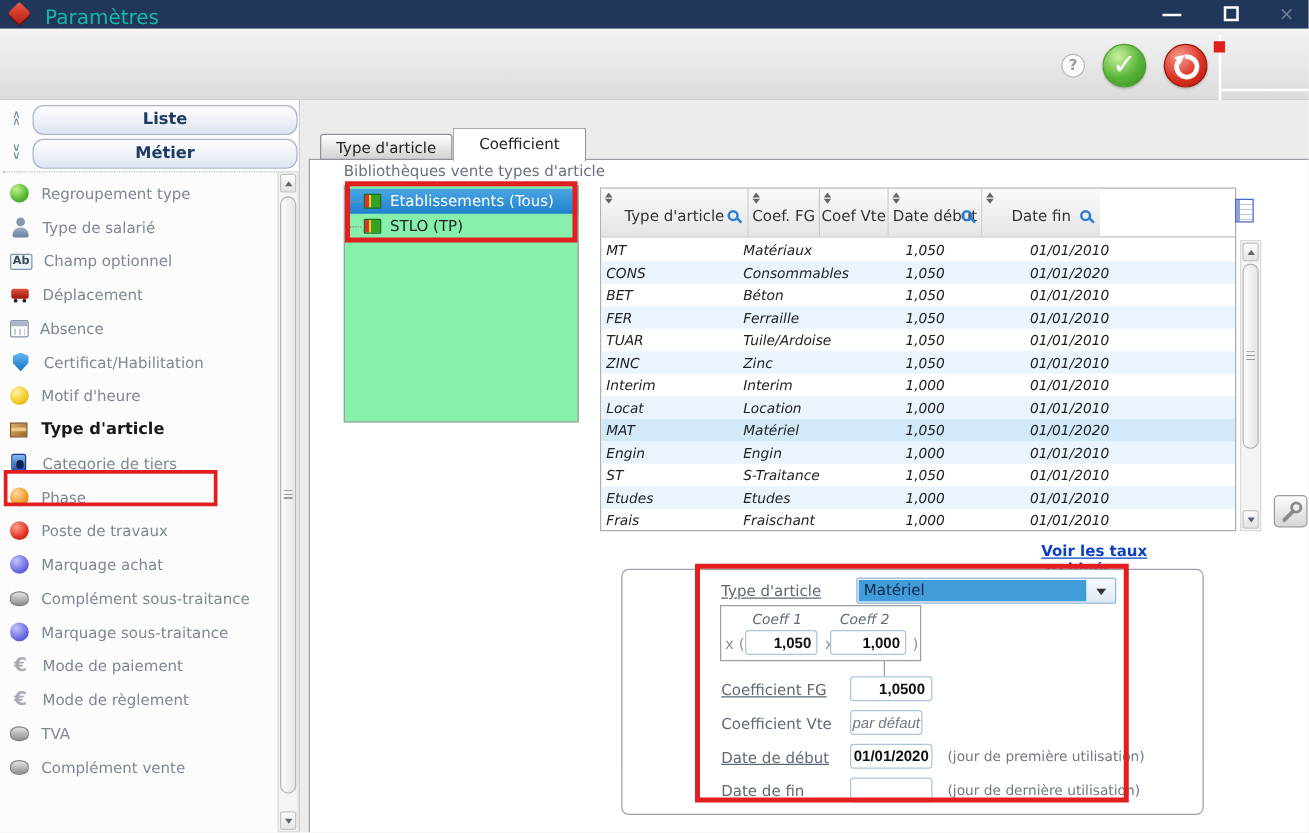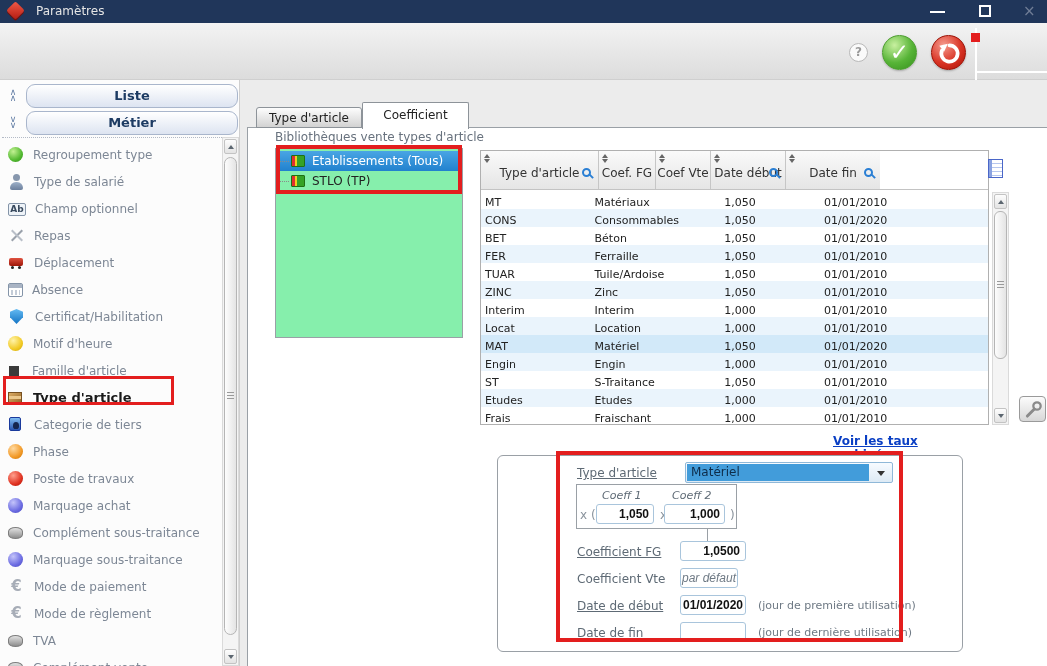--- a/index.html
+++ b/index.html
@@ -3,21 +3,21 @@
 <meta charset="utf-8">
 <style>
   * { box-sizing: border-box; margin: 0; padding: 0; }
   html,body { width:1047px; height:666px; overflow:hidden; }
   body { position:relative; font-family:"DejaVu Sans","Liberation Sans",sans-serif; background:#ececec; font-size:12px; color:#333; }
   .abs { position:absolute; }
 
   
   .titlebar { left:0; top:0; width:1047px; height:23px; background:#20365a; color:#fff; }
   .app-icon { left:9px; top:4px; width:13px; height:13px; background:linear-gradient(135deg,#ef5a48,#b51b10); transform:rotate(45deg); border-radius:2px; box-shadow:1px 1px 0 #7a0e06; }
-  .title-text { left:36px; top:4px; font-size:12px; color:#e5e5e5; }
+  .title-text { left:36px; top:4px; font-size:16px; color:#14b8a6; }
   .win-min { left:930px; top:11px; width:15px; height:2px; background:#fff; }
   .win-max { left:979px; top:5px; width:12px; height:12px; border:2px solid #fff; }
   .win-close { left:1023px; top:2px; font-size:15px; color:#6f7d96; }
 
   
   .toolbar { left:0; top:23px; width:1047px; height:57px; background:linear-gradient(#f3f3f3,#dcdcdc); border-bottom:1px solid #cfcfcf; }
   .help-btn { left:849px; top:43px; width:19px; height:19px; border-radius:50%; border:1px solid #b9b9b9; background:#fafafa; color:#9a9a9a; font-size:12px; font-weight:bold; text-align:center; line-height:17px; }
   .ok-btn { left:882px; top:35px; width:35px; height:35px; border-radius:50%; background:radial-gradient(circle at 35% 28%,#c8f0a0,#57b437 55%,#35901c); border:1px solid #4d9e30; color:#fff; font-size:23px; font-weight:bold; text-align:center; line-height:33px; box-shadow:0 1px 2px rgba(0,0,0,.25); }
   .undo-btn { left:931px; top:35px; width:35px; height:35px; border-radius:50%; background:radial-gradient(circle at 35% 28%,#f59a8d,#d93425 55%,#ad1205); border:1px solid #9c1206; box-shadow:0 1px 2px rgba(0,0,0,.25); }
   .undo-btn svg { position:absolute; left:5px; top:5px; }
@@ -90,21 +90,21 @@
   .hcell { position:relative; background:linear-gradient(#fafafa,#e5e5e5); border-right:1px solid #c6c6c6; }
   .hcell:last-child { border-right:none; }
   .hlabel { position:absolute; bottom:9px; left:0; width:100%; text-align:center; font-size:12px; color:#333; }
   .sort { position:absolute; left:3px; top:3px; width:7px; height:9px; }
   .sort::before { content:""; position:absolute; left:0; top:0; border-left:3px solid transparent; border-right:3px solid transparent; border-bottom:4px solid #666; }
   .sort::after  { content:""; position:absolute; left:0; top:5px; border-left:3px solid transparent; border-right:3px solid transparent; border-top:4px solid #666; }
   .mag { position:absolute; right:7px; bottom:12px; width:9px; height:9px; border:2px solid #2a7fd4; border-radius:50%; }
   .mag::after { content:""; position:absolute; width:2px; height:6px; background:#2a7fd4; transform:rotate(-45deg); right:-3px; bottom:-4px; }
   .c0{width:110px} .c1{width:118px} .c2{width:57px} .c3{width:55px} .c4{width:75px} .c5{width:94px; border-right:none;}
   .gbody { position:absolute; left:0; top:40px; width:507px; height:234px; overflow:hidden; }
-  .trow { display:flex; height:18px; align-items:flex-end; font-size:11px; color:#222; cursor:pointer; }
+  .trow { display:flex; height:18px; align-items:center; font-size:11px; color:#222; cursor:pointer;font-style:italic; }
   .trow.alt { background:#eaf4fc; }
   .trow.sel { background:#d2e9f9; }
   .tcell { overflow:hidden; white-space:nowrap; }
   .tcell.c0, .tcell.c1 { padding-left:4px; }
   .tcell.c2 { text-align:right; padding-right:9px; }
   .tcell.c3 { text-align:right; padding-right:6px; }
   .tcell.c4 { text-align:right; padding-right:7px; }
   .tcell.c5 { text-align:right; padding-right:8px; }
 
   .export-icon { left:988px; top:159px; width:15px; height:19px; border:1px solid #4a66c8; background:repeating-linear-gradient(180deg,#fff 0 3px,#b7c7ee 3px 4px); box-shadow:inset 3px 0 0 #8aa2e0; cursor:pointer; }
@@ -180,42 +180,34 @@
     </div>
     <div class="menu-item">
       <span class="ic ic-person"></span>
       <span class="menu-label">Type de salarié</span>
     </div>
     <div class="menu-item">
       <span class="ic ic-ab-field">Ab</span>
       <span class="menu-label">Champ optionnel</span>
     </div>
     <div class="menu-item">
-      <span class="ic ic-cutlery"></span>
-      <span class="menu-label">Repas</span>
-    </div>
-    <div class="menu-item">
       <span class="ic ic-truck"></span>
       <span class="menu-label">Déplacement</span>
     </div>
     <div class="menu-item">
       <span class="ic ic-calendar"></span>
       <span class="menu-label">Absence</span>
     </div>
     <div class="menu-item">
       <span class="ic ic-shield"></span>
       <span class="menu-label">Certificat/Habilitation</span>
     </div>
     <div class="menu-item">
       <span class="ic ic-sphere-yellow"></span>
       <span class="menu-label">Motif d'heure</span>
-    </div>
-    <div class="menu-item">
-      <span class="ic ic-square-black"></span>
-      <span class="menu-label">Famille d'article</span>
     </div>
     <div class="menu-item sel">
       <span class="ic ic-box"></span>
       <span class="menu-label">Type d'article</span>
     </div>
     <div class="menu-item">
       <span class="ic ic-tiers-card"></span>
       <span class="menu-label">Categorie de tiers</span>
     </div>
     <div class="menu-item">

